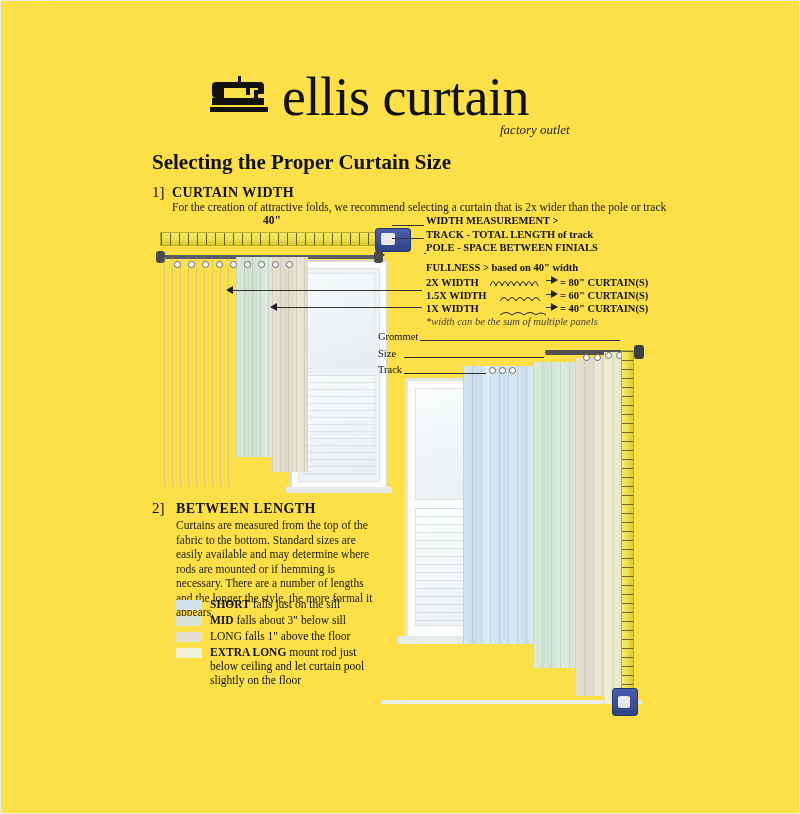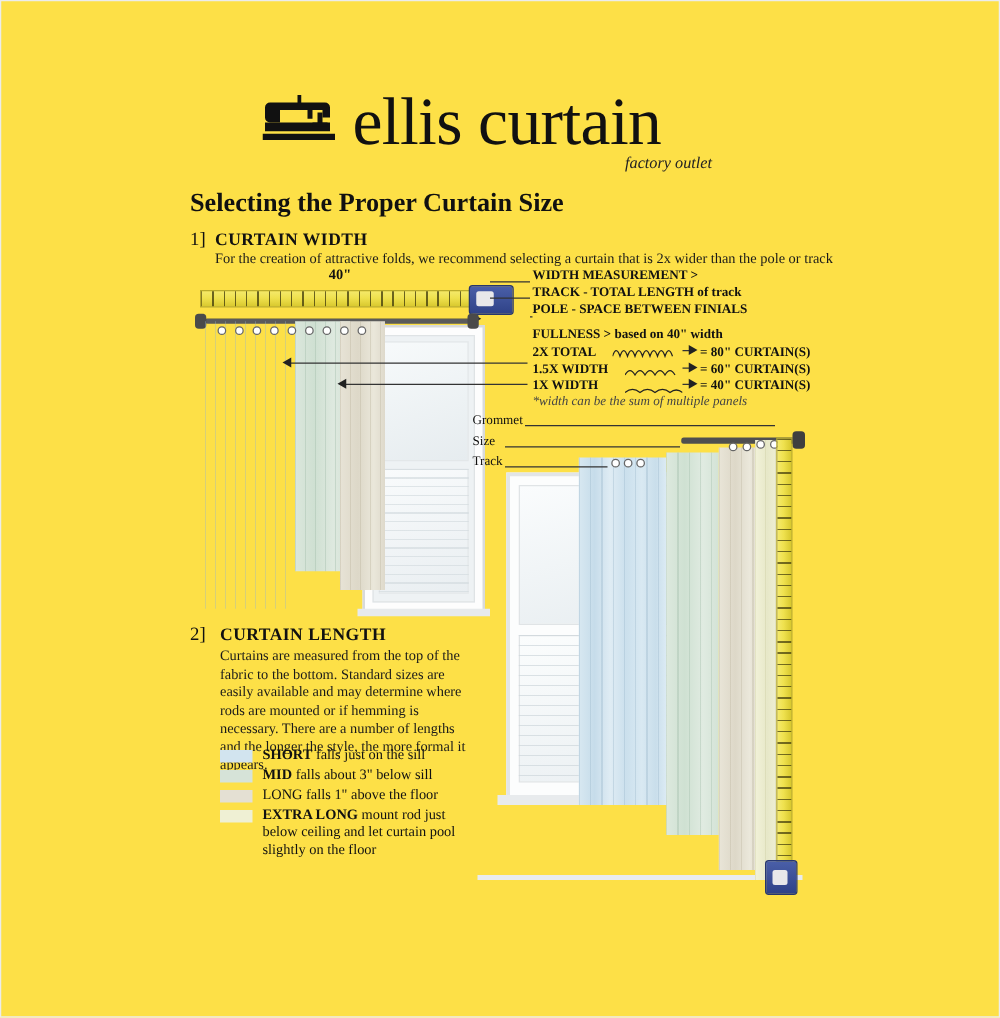--- a/index.html
+++ b/index.html
@@ -496,21 +496,21 @@
 
   <div class="ann ann-bold" style="left:426px; top:215px;">WIDTH MEASUREMENT &gt;</div>
   <div class="ann ann-bold" style="left:426px; top:229px;">TRACK - TOTAL LENGTH of track</div>
   <div class="ann ann-bold" style="left:426px; top:242px;">POLE - SPACE BETWEEN FINIALS</div>
   <div class="hline" style="left:392px; top:225px; width:32px;"></div>
   <div class="hline" style="left:392px; top:238px; width:32px;"></div>
   <div class="hline" style="left:424px; top:253px; width:2px;"></div>
 
   <div class="ann ann-bold" style="left:426px; top:262px;">FULLNESS &gt; based on 40" width</div>
 
-  <div class="ann ann-bold" style="left:426px; top:277px;">2X TOTAL</div>
+  <div class="ann ann-bold" style="left:426px; top:277px;">2X WIDTH</div>
   <div class="wave-svg" style="left:490px; top:274px;">
     <svg width="56" height="12" viewBox="0 0 56 12" xmlns="http://www.w3.org/2000/svg">
       <path d="M0 10 q3 -9 6 0 q3 -9 6 0 q3 -9 6 0 q3 -9 6 0 q3 -9 6 0 q3 -9 6 0 q3 -9 6 0 q3 -9 6 0" fill="none" stroke="#222" stroke-width="1"></path>
     </svg>
   </div>
   <div class="hline" style="left:546px; top:280px; width:10px;"></div>
   <div class="tri-right" style="left:551px; top:276px;"></div>
   <div class="ann ann-bold" style="left:560px; top:277px;">= 80" CURTAIN(S)</div>
 
   <div class="ann ann-bold" style="left:426px; top:290px;">1.5X WIDTH</div>
@@ -534,21 +534,21 @@
   <div class="ann ann-bold" style="left:560px; top:303px;">= 40" CURTAIN(S)</div>
 
   <div class="ann ann-italic" style="left:426px; top:316px;">*width can be the sum of multiple panels</div>
 
   <div class="hline" style="left:232px; top:290px; width:190px;"></div>
   <div class="tri-left" style="left:226px; top:286px;"></div>
   <div class="hline" style="left:276px; top:307px; width:146px;"></div>
   <div class="tri-left" style="left:270px; top:303px;"></div>
 
   <div class="sec-num" id="sec2-num">2]</div>
-  <div class="sec-title" id="sec2-title">CURTAIN LENGTH</div>
+  <div class="sec-title" id="sec2-title">BETWEEN LENGTH</div>
   <div class="body-text" id="sec2-desc">Curtains are measured from the top of the fabric to the bottom. Standard sizes are easily available and may determine where rods are mounted or if hemming is necessary. There are a number of lengths and the longer the style, the more formal it appears.</div>
 
   <div class="swatch" style="left:176px; top:600px; background:#d2e4ef;"></div>
   <div class="legend-row" style="top:597px; left:210px; width:200px;">
     <span style="font-weight:bold;">SHORT</span>
     <span>falls just on the sill</span>
   </div>
 
   <div class="swatch" style="left:176px; top:616px; background:#d6e3d8;"></div>
   <div class="legend-row" style="top:613px; left:210px; width:200px;">

